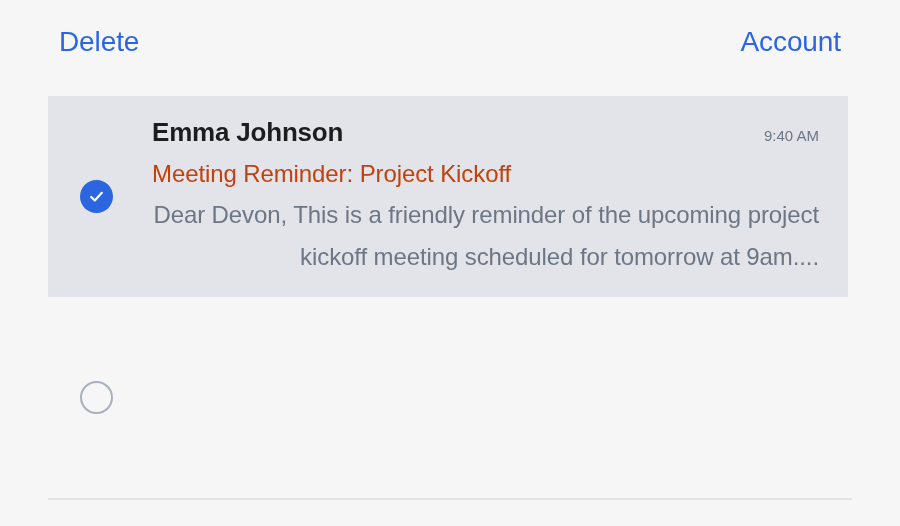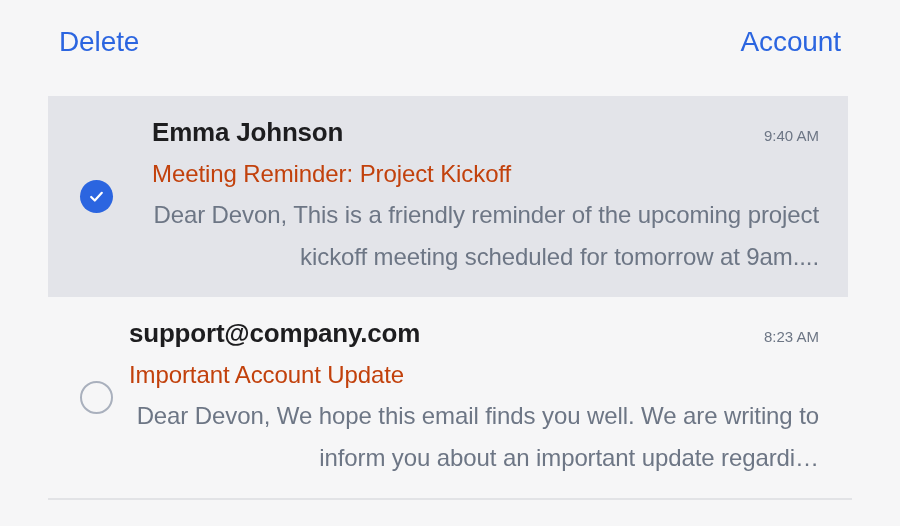--- a/index.html
+++ b/index.html
@@ -191,26 +191,18 @@
           <span class="sender">Emma Johnson</span>
           <span class="time">9:40 AM</span>
         </div>
         <div class="subject">Meeting Reminder: Project Kickoff</div>
         <div class="preview">Dear Devon, This is a friendly reminder of the upcoming project kickoff meeting scheduled for tomorrow at 9am....</div>
       </div>
     </div>
 
     <div class="row unselected">
       <span class="select-control unchecked"></span>
-      <div class="msg">
-        <div class="msg-head">
-          <span class="sender">support@company.com</span>
-          <span class="time">8:23 AM</span>
-        </div>
-        <div class="subject">Important Account Update</div>
-        <div class="preview">Dear Devon, We hope this email finds you well. We are writing to inform you about an important update regardi…</div>
-      </div>
     </div>
 
     <div class="row-divider"></div>
 
   </div>
 </div>
 
 </body></html>

